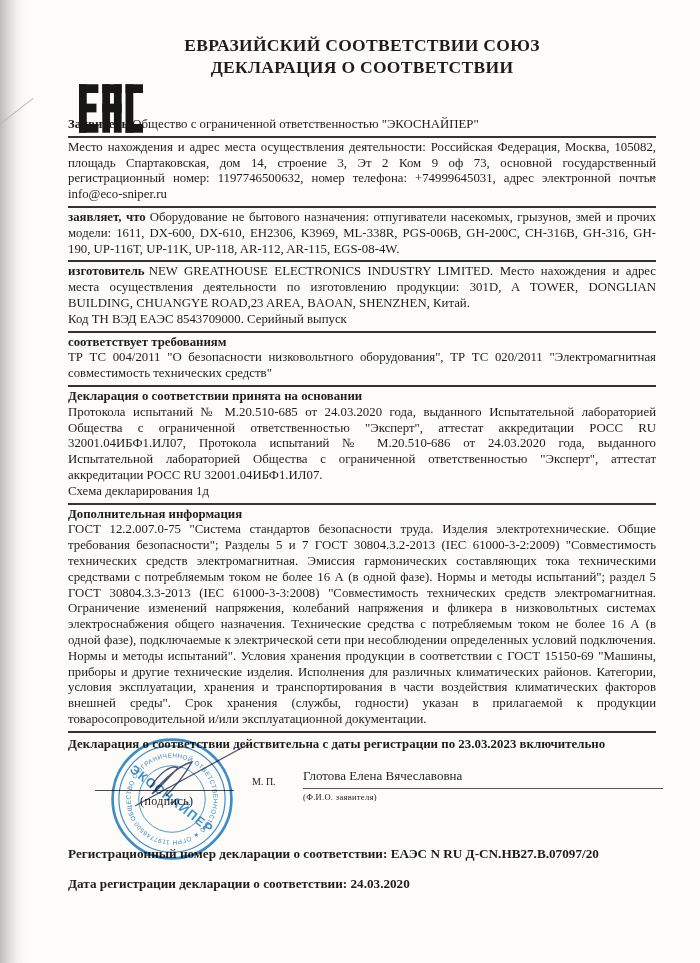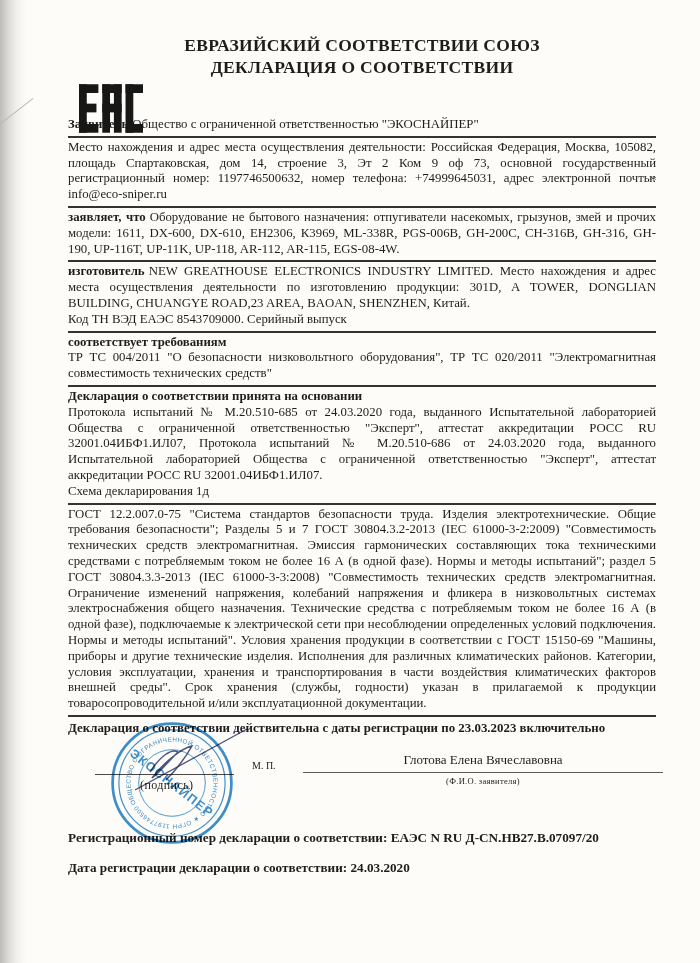--- a/index.html
+++ b/index.html
@@ -43,21 +43,21 @@
   }
   .signature-svg {
     position:absolute; left:30px; top:-22px; width:190px; height:90px; z-index:4;
     mix-blend-mode:multiply;
   }
   .sig-line-left {
     position:absolute; left:27px; top:34px; width:139px; border-top:1.4px solid #4b4a48;
   }
   .sig-caption { position:absolute; left:56px; top:38px; font-size:12px; letter-spacing:.4px; color:#232220;margin-left:16px; }
   .mp { position:absolute; left:184px; top:20px; font-size:10px; }
-  .fio-block { position:absolute; left:235px; top:12px; width:360px; text-align:center; }
+  .fio-block { position:absolute; left:235px; top:12px; width:360px; text-align:left; }
   .fio-name { font-size:13px; line-height:16px; }
   .fio-underline { border-top:1.4px solid #5a5957; margin-top:4px; }
   .fio-caption { font-size:8.5px; letter-spacing:.3px; padding-top:3px; color:#232220; }
 
   .footer { margin-top:14px; }
   .footer p { margin:0 0 14px; font-weight:bold; font-size:13.2px; }
 </style>
 </head>
 <body>
 
@@ -114,20 +114,21 @@
       <p class="just">ТР ТС 004/2011 "О безопасности низковольтного оборудования", ТР ТС 020/2011 "Электромагнитная совместимость технических средств"</p>
     </div>
 
     <div class="sec">
       <p class="hdr">Декларация о соответствии принята на основании</p>
       <p class="just">Протокола испытаний № М.20.510-685 от 24.03.2020 года, выданного Испытательной лабораторией Общества с ограниченной ответственностью "Эксперт", аттестат аккредитации РОСС RU 32001.04ИБФ1.ИЛ07, Протокола испытаний № М.20.510-686 от 24.03.2020 года, выданного Испытательной лабораторией Общества с ограниченной ответственностью "Эксперт", аттестат аккредитации РОСС RU 32001.04ИБФ1.ИЛ07.</p>
       <p>Схема декларирования 1д</p>
     </div>
 
     <div class="sec">
+      <p class="hdr">Дополнительная информация</p>
       <p class="just">ГОСТ 12.2.007.0-75 "Система стандартов безопасности труда. Изделия электротехнические. Общие требования безопасности"; Разделы 5 и 7 ГОСТ 30804.3.2-2013 (IEC 61000-3-2:2009) "Совместимость технических средств электромагнитная. Эмиссия гармонических составляющих тока техническими средствами с потребляемым током не более 16 А (в одной фазе). Нормы и методы испытаний"; раздел 5 ГОСТ 30804.3.3-2013 (IEC 61000-3-3:2008) "Совместимость технических средств электромагнитная. Ограничение изменений напряжения, колебаний напряжения и фликера в низковольтных системах электроснабжения общего назначения. Технические средства с потребляемым током не более 16 А (в одной фазе), подключаемые к электрической сети при несоблюдении определенных условий подключения. Нормы и методы испытаний". Условия хранения продукции в соответствии с ГОСТ 15150-69 "Машины, приборы и другие технические изделия. Исполнения для различных климатических районов. Категории, условия эксплуатации, хранения и транспортирования в части воздействия климатических факторов внешней среды". Срок хранения (службы, годности) указан в прилагаемой к продукции товаросопроводительной и/или эксплуатационной документации.</p>
     </div>
 
     <p class="validity">Декларация о соответствии  действительна с даты регистрации по 23.03.2023 включительно</p>
 
     <div class="sig-area">
 
       <div class="stamp">
         <svg viewBox="0 0 140 140" width="136" height="126" aria-hidden="true">
           <g fill="none" stroke="#2e86cb">

